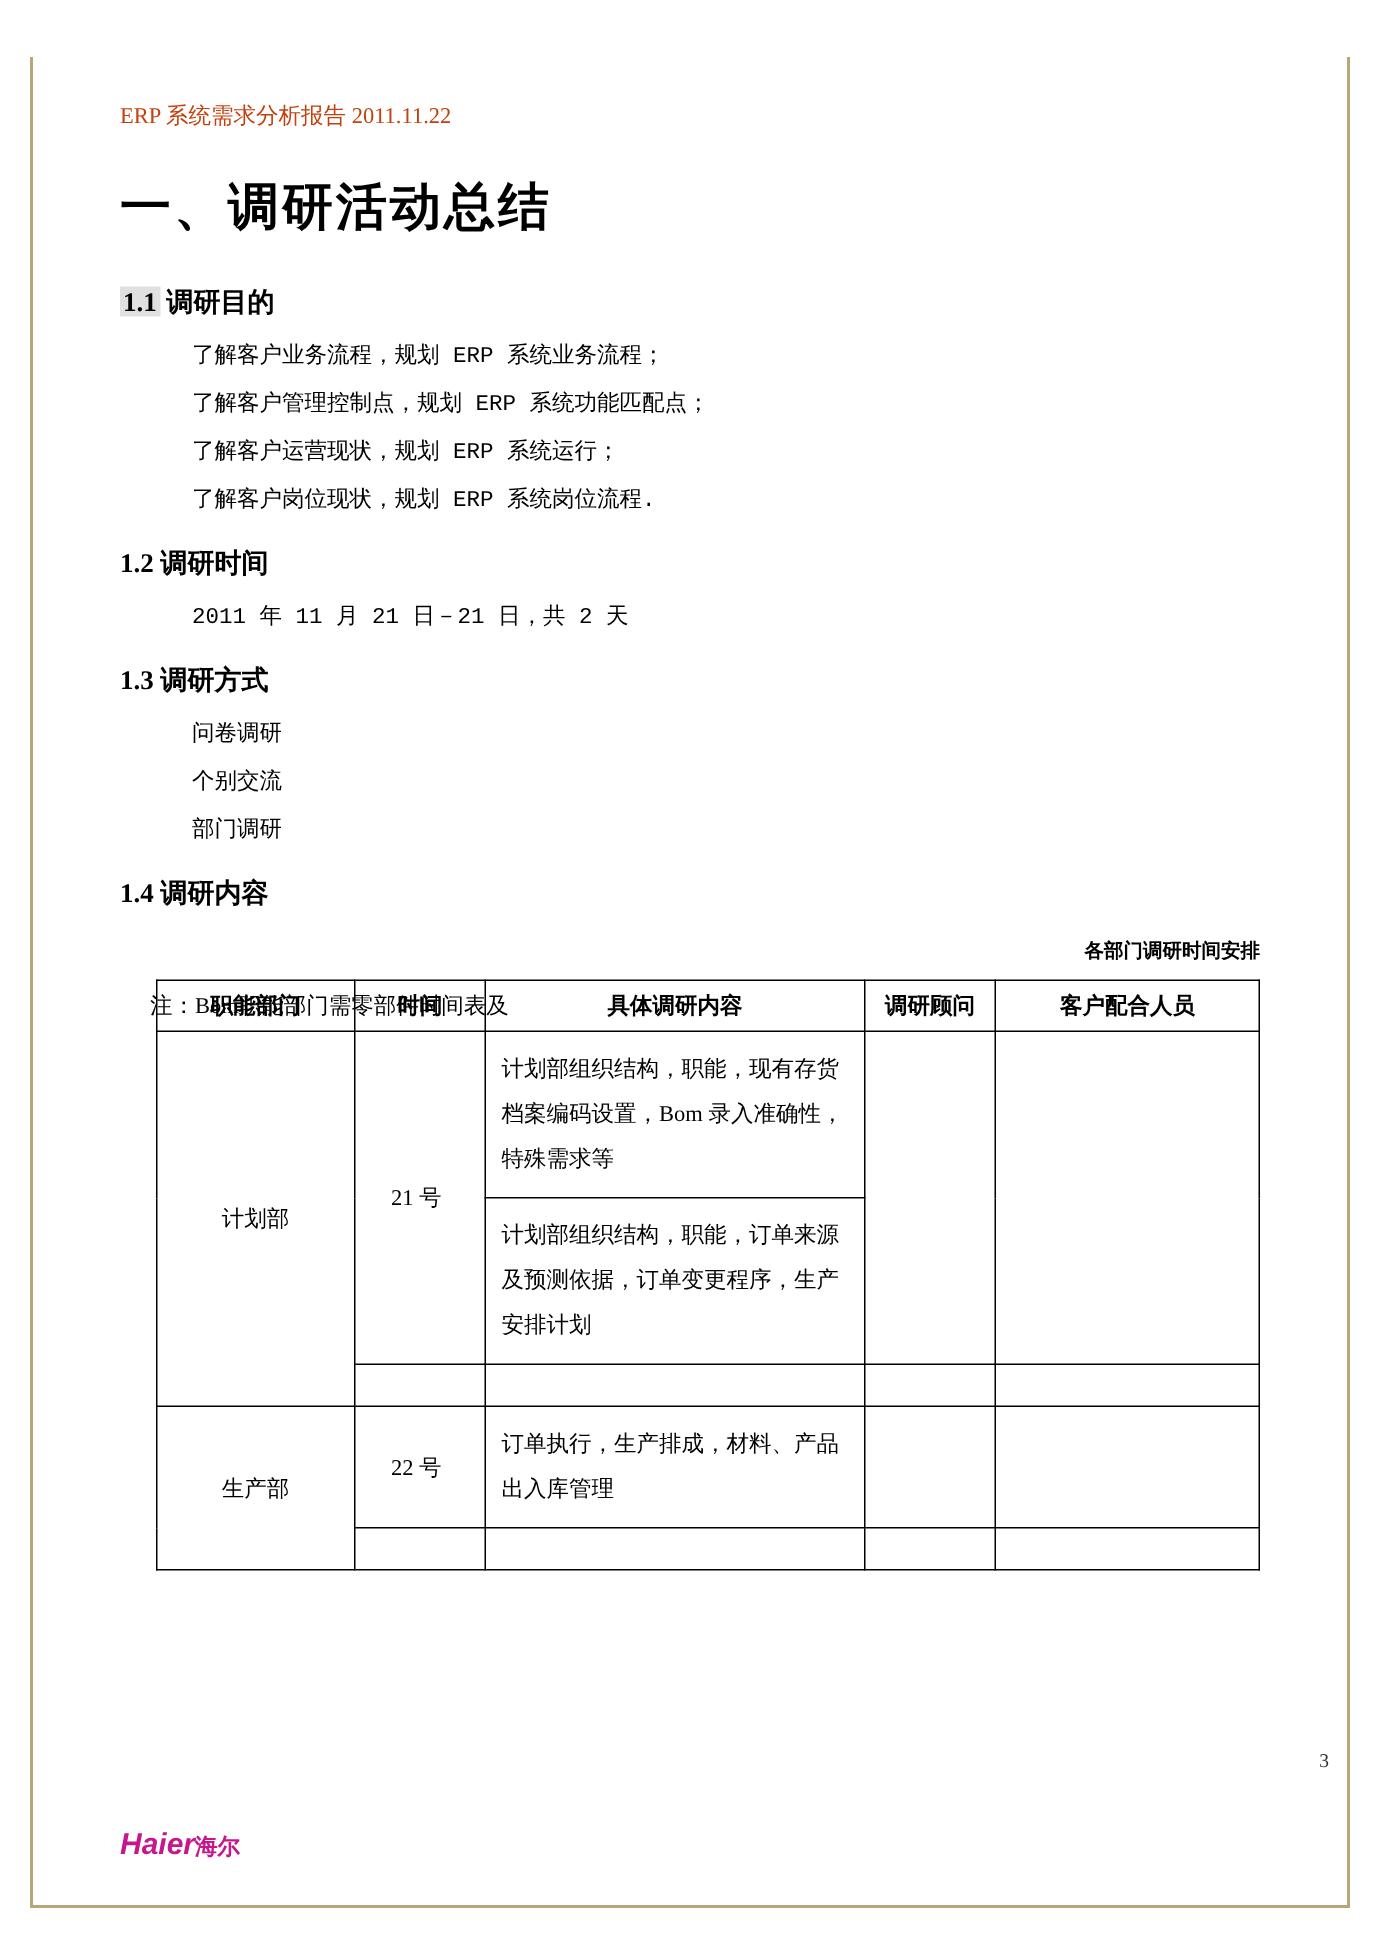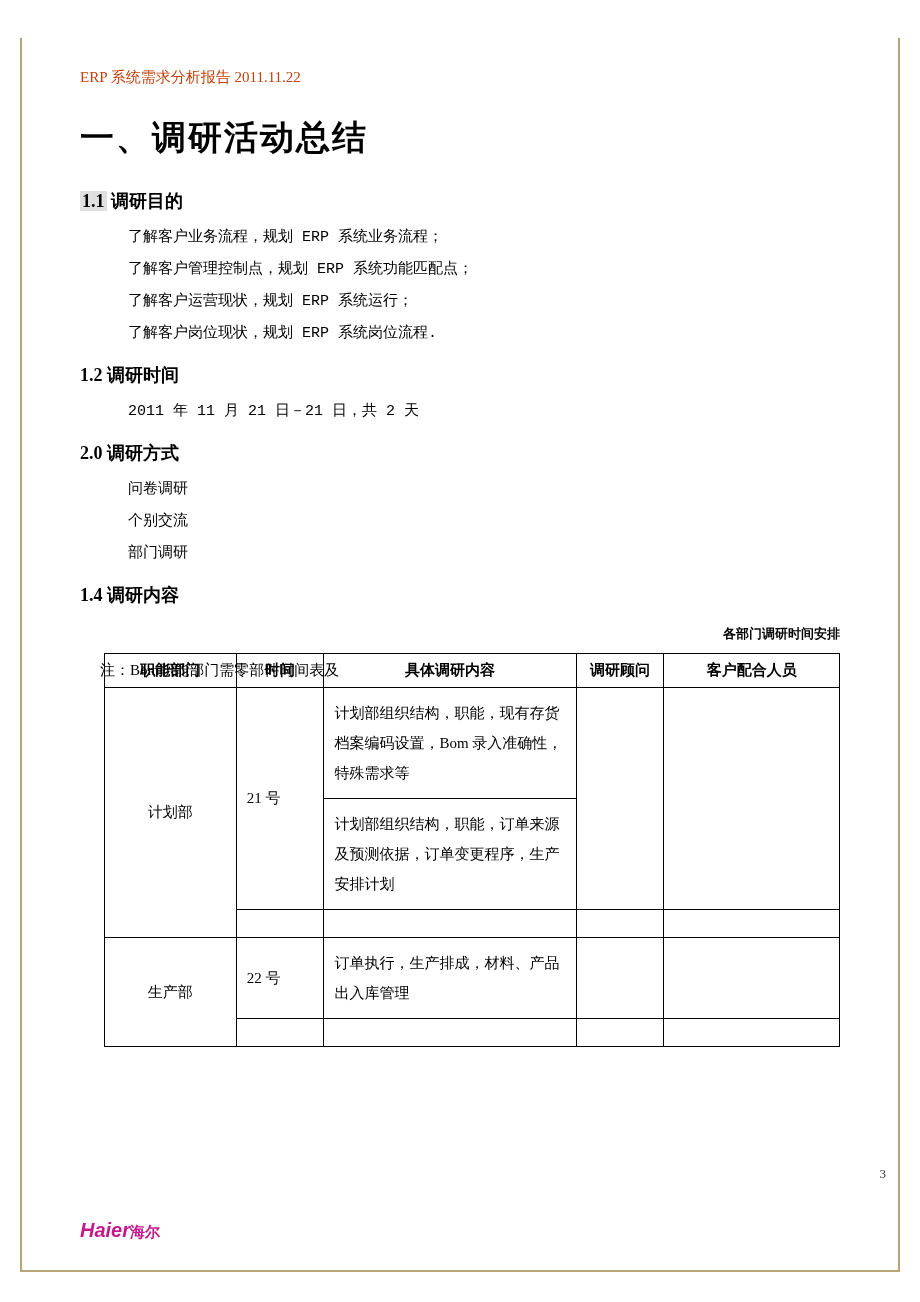--- a/index.html
+++ b/index.html
@@ -98,21 +98,21 @@
       text-align: center;
       height: 34px;
       vertical-align: middle;
     }
     .col-dept { width: 120px; margin-top: 28px; }
     .col-time { width: 80px; }
     .col-content { width: 230px; }
     .col-consultant { width: 80px; }
     .col-customer { width: 160px; }
     .dept-cell { text-align: center; vertical-align: middle; }
-    .time-cell { vertical-align: middle; padding-left: 10px; }
+    .time-cell { vertical-align: middle; padding-left: 24px; }
     .content-cell { line-height: 2.0; padding: 10px 10px; }
     .logo {
       position: absolute;
       left: 80px;
       bottom: 60px;
       font-family: Arial, sans-serif;
       font-size: 20px;
       font-weight: bold;
       color: #c4188c;
       font-style: italic;
@@ -151,21 +151,21 @@
 
   <h2 class="section-heading">
     <span>1.2</span>
     <span>调研时间</span>
   </h2>
   <div class="body-text">
     <div class="body-line">2011 年 11 月 21 日－21 日，共 2 天</div>
   </div>
 
   <h2 class="section-heading">
-    <span>2.0</span>
+    <span>1.3</span>
     <span>调研方式</span>
   </h2>
   <div class="body-text">
     <div class="body-line">问卷调研</div>
     <div class="body-line">个别交流</div>
     <div class="body-line">部门调研</div>
   </div>
 
   <h2 class="section-heading">
     <span>1.4</span>

